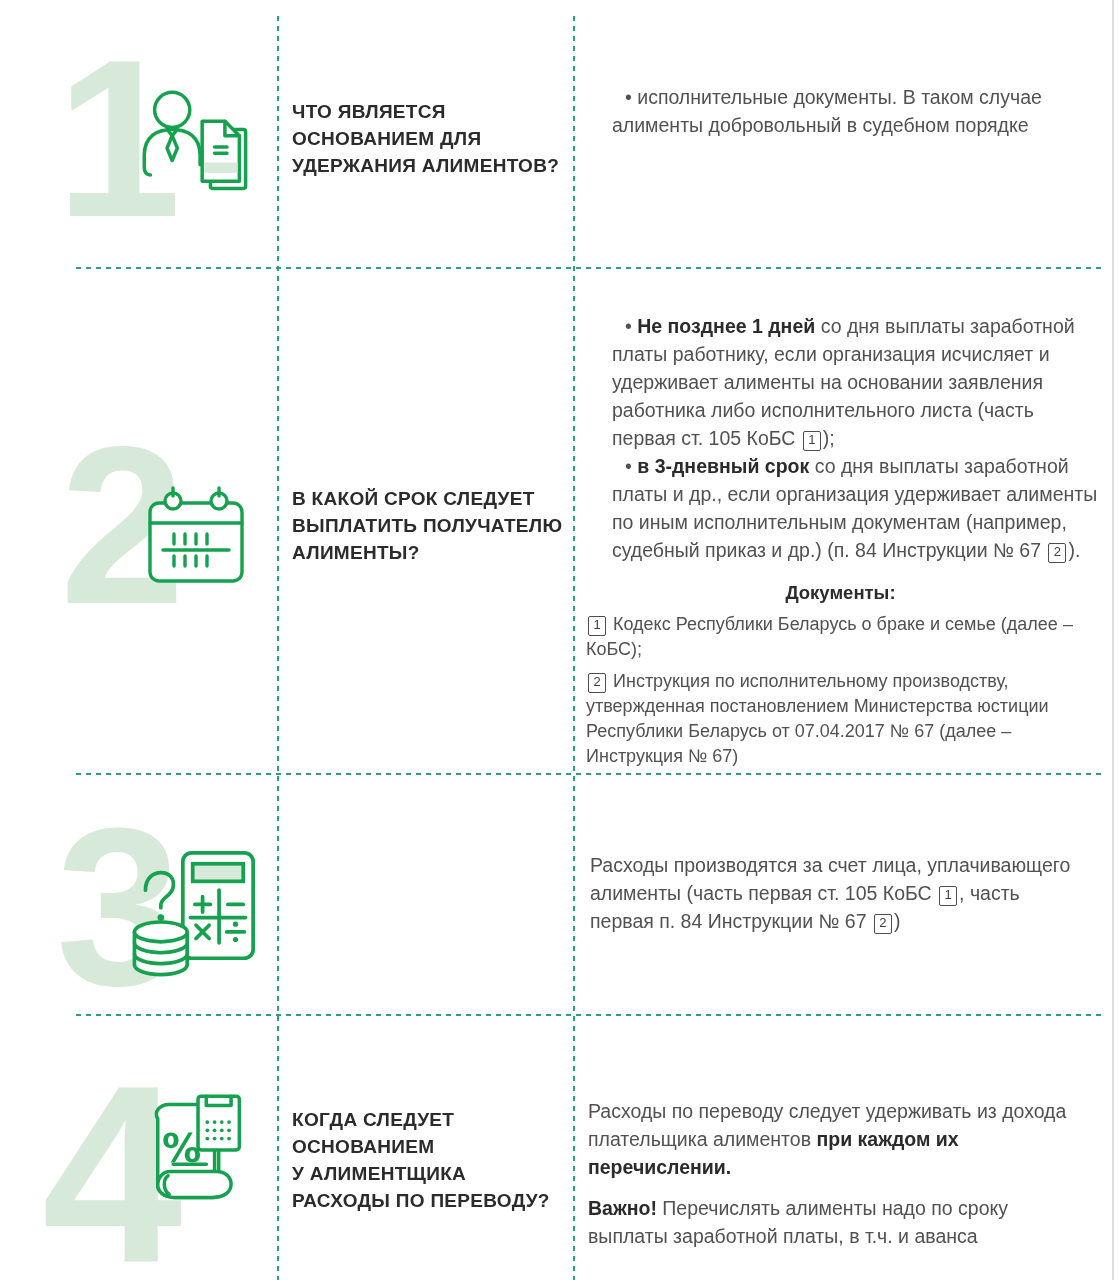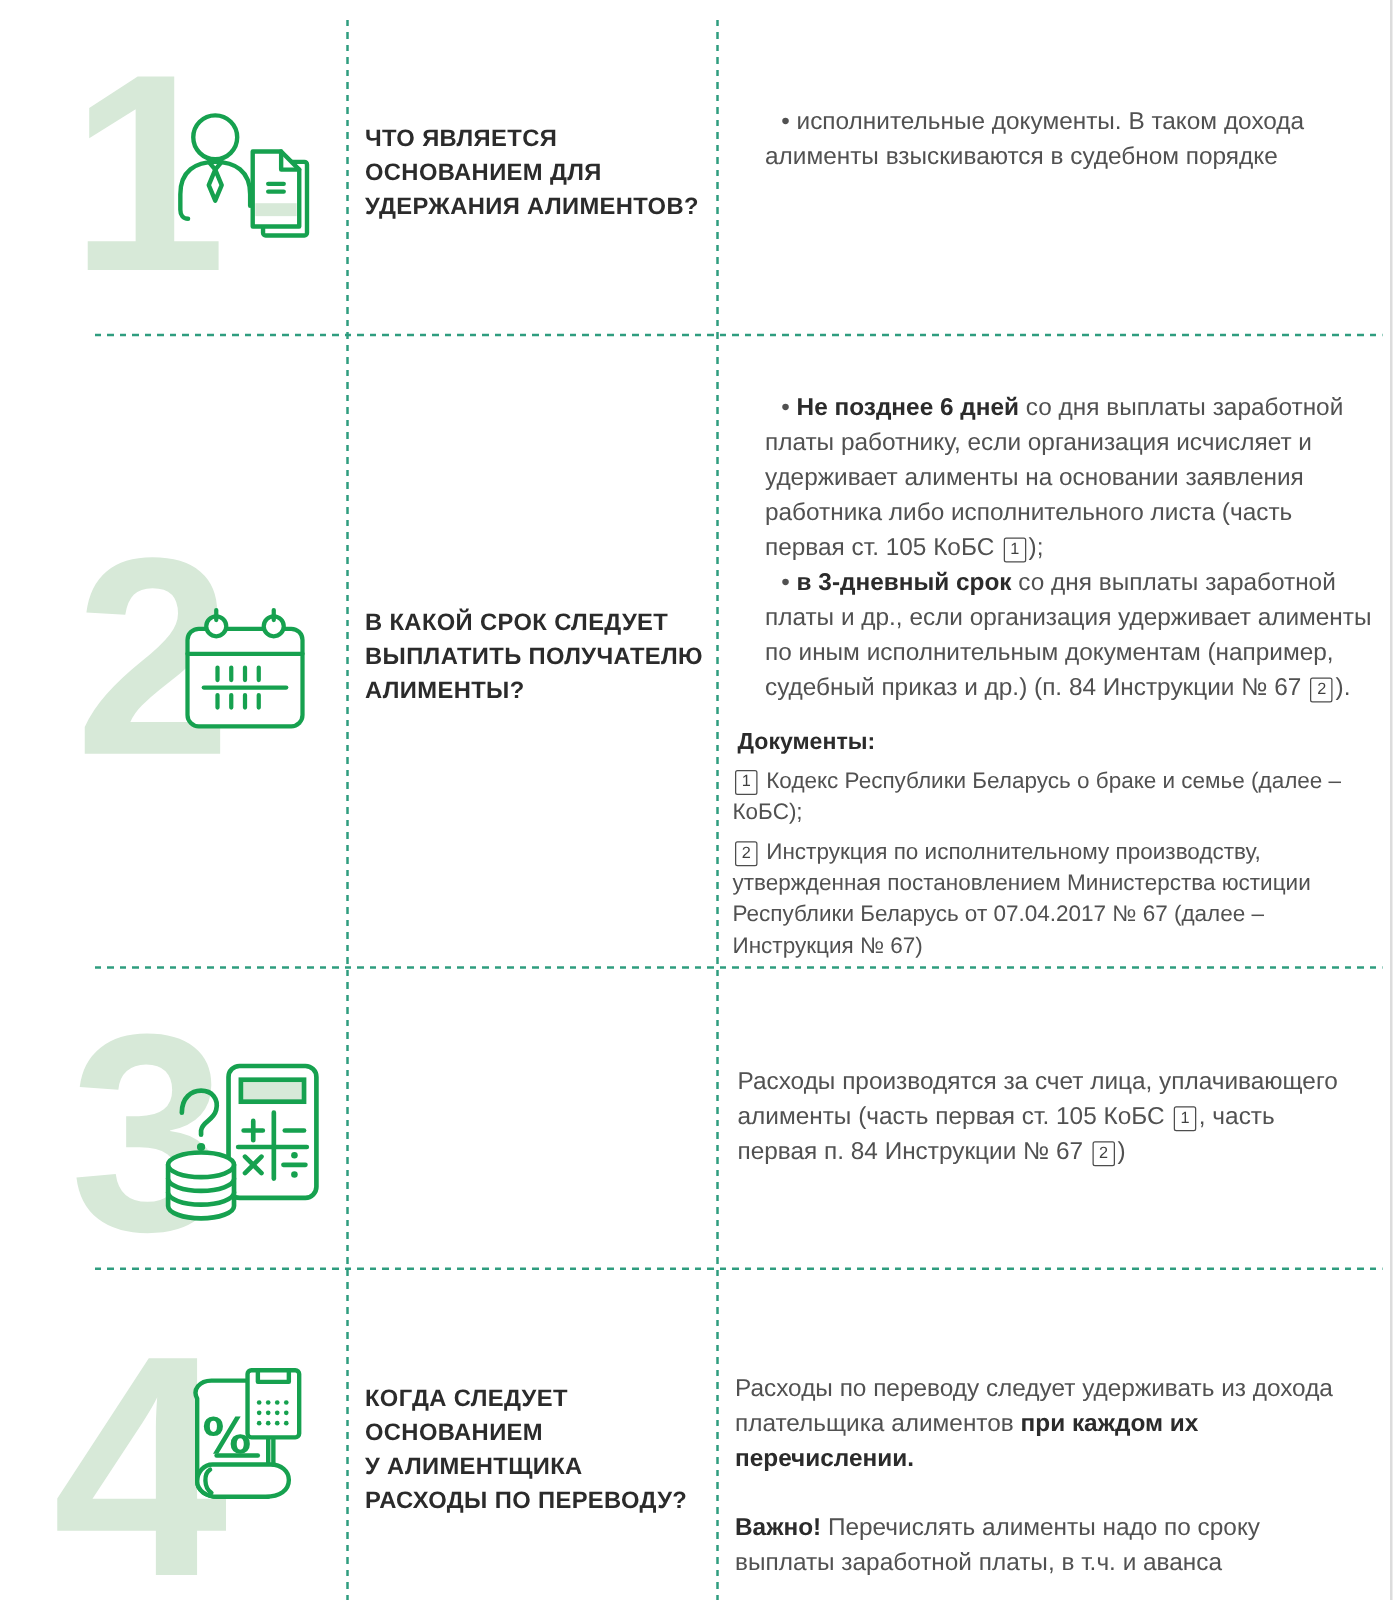--- a/index.html
+++ b/index.html
@@ -27,24 +27,24 @@
   }
   .icon{position:absolute;}
   .icon svg{display:block;}
   .q{
     position:absolute;font-weight:700;color:var(--ink);
     font-size:19px;line-height:27px;letter-spacing:.3px;white-space:pre-line;
   }
   .ans{position:absolute;color:var(--body);font-size:19.5px;line-height:28px;}
   .ans p{margin:0;}
   .ans.bullets p{text-indent:13px;}
-  .ans.spaced p + p{margin-top:27px;}
+  .ans.spaced p + p{margin-top:13px;}
   .ans b{color:var(--ink);}
   .docs{position:absolute;color:var(--body);font-size:18px;line-height:25px;}
-  .docs .docs-head{font-weight:700;color:var(--ink);font-size:18.5px;margin:0 0 7px 4px;}
+  .docs .docs-head{font-weight:700;color:var(--ink);font-size:18.5px;margin:0 0 7px 4px;text-align:center;}
   .docs p{margin:0 0 7px 0;}
   .ref{
     display:inline-block;min-width:14px;height:18px;line-height:16px;
     border:1.5px solid #4d4d4d;border-radius:2px;background:#fff;
     font-size:13px;text-align:center;padding:0 1px;margin:0 2px;
     vertical-align:1px;color:#3f3f3f;font-weight:400;text-indent:0;
   }
   .stroke{fill:none;stroke:var(--green);stroke-width:3.4;stroke-linecap:round;stroke-linejoin:round;}
   .fillw{fill:#fff;stroke:var(--green);stroke-width:3.4;stroke-linecap:round;stroke-linejoin:round;}
   .paleF{fill:var(--pale);stroke:none;}
@@ -75,21 +75,21 @@
         <path class="fillw" d="M64 36 H86 L100 50 V94 H64 Z"></path>
         <path class="stroke" d="M86 36 V50 H100"></path>
         <rect class="paleF" x="66" y="76" width="32" height="10"></rect>
         <path class="stroke" d="M76 61 H88 M76 67 H88"></path>
       </svg>
     </div>
     <div class="q" style="left:292px;top:98px">ЧТО ЯВЛЯЕТСЯ
 ОСНОВАНИЕМ ДЛЯ
 УДЕРЖАНИЯ АЛИМЕНТОВ?</div>
     <div class="ans bullets" style="left:612px;top:83px;width:490px">
-        <p>• исполнительные документы. В таком дохода алименты взыскиваются в судебном порядке</p>
+        <p>• исполнительные документы. В таком случае алименты добровольный в судебном порядке</p>
       </div>
   </div>
 
   <div class="sec" style="top:268px;height:506px">
     <div class="bignum" style="left:60px;top:145px">2</div>
     <div class="icon" style="left:140px;top:213px">
       <svg width="112" height="112" viewBox="0 0 112 112">
         <polygon class="paleF" points="74,99 101,72 101,99"></polygon>
         <rect class="fillw" x="10" y="22" width="92" height="78" rx="9"></rect>
         <line class="stroke" x1="10" y1="42" x2="102" y2="42"></line>
@@ -98,21 +98,21 @@
         <path class="stroke" d="M33 7 V15 M79 7 V15"></path>
         <path class="stroke" d="M34 53 V63 M45 53 V63 M56 53 V63 M67 53 V63"></path>
         <path class="stroke" d="M23 69 H89"></path>
         <path class="stroke" d="M34 75 V85 M45 75 V85 M56 75 V85 M67 75 V85"></path>
       </svg>
     </div>
     <div class="q" style="left:292px;top:217px">В КАКОЙ СРОК СЛЕДУЕТ
 ВЫПЛАТИТЬ ПОЛУЧАТЕЛЮ
 АЛИМЕНТЫ?</div>
     <div class="ans bullets" style="left:612px;top:44px;width:490px">
-        <p>• <b>Не позднее 6 дней</b> со дня выплаты заработной платы работнику, если организация исчисляет и удерживает алименты на основании заявления работника либо исполнительного листа (часть первая ст. 105 КоБС <span class="ref">1</span>);</p>
+        <p>• <b>Не позднее 1 дней</b> со дня выплаты заработной платы работнику, если организация исчисляет и удерживает алименты на основании заявления работника либо исполнительного листа (часть первая ст. 105 КоБС <span class="ref">1</span>);</p>
         <p>• <b>в 3-дневный срок</b> со дня выплаты заработной платы и др., если организация удерживает алименты по иным исполнительным документам (например, судебный приказ и др.) (п. 84 Инструкции № 67 <span class="ref">2</span>).</p>
       </div>
     <div class="docs" style="left:586px;top:312px;width:505px">
       <p class="docs-head">Документы:</p>
       <div>
           <p><span class="ref">1</span> Кодекс Республики Беларусь о браке и семье (далее – КоБС);</p>
           <p><span class="ref">2</span> Инструкция по исполнительному производству, утвержденная постановлением Министерства юстиции Республики Беларусь от 07.04.2017 № 67 (далее – Инструкция № 67)</p>
         </div>
     </div>
   </div>

